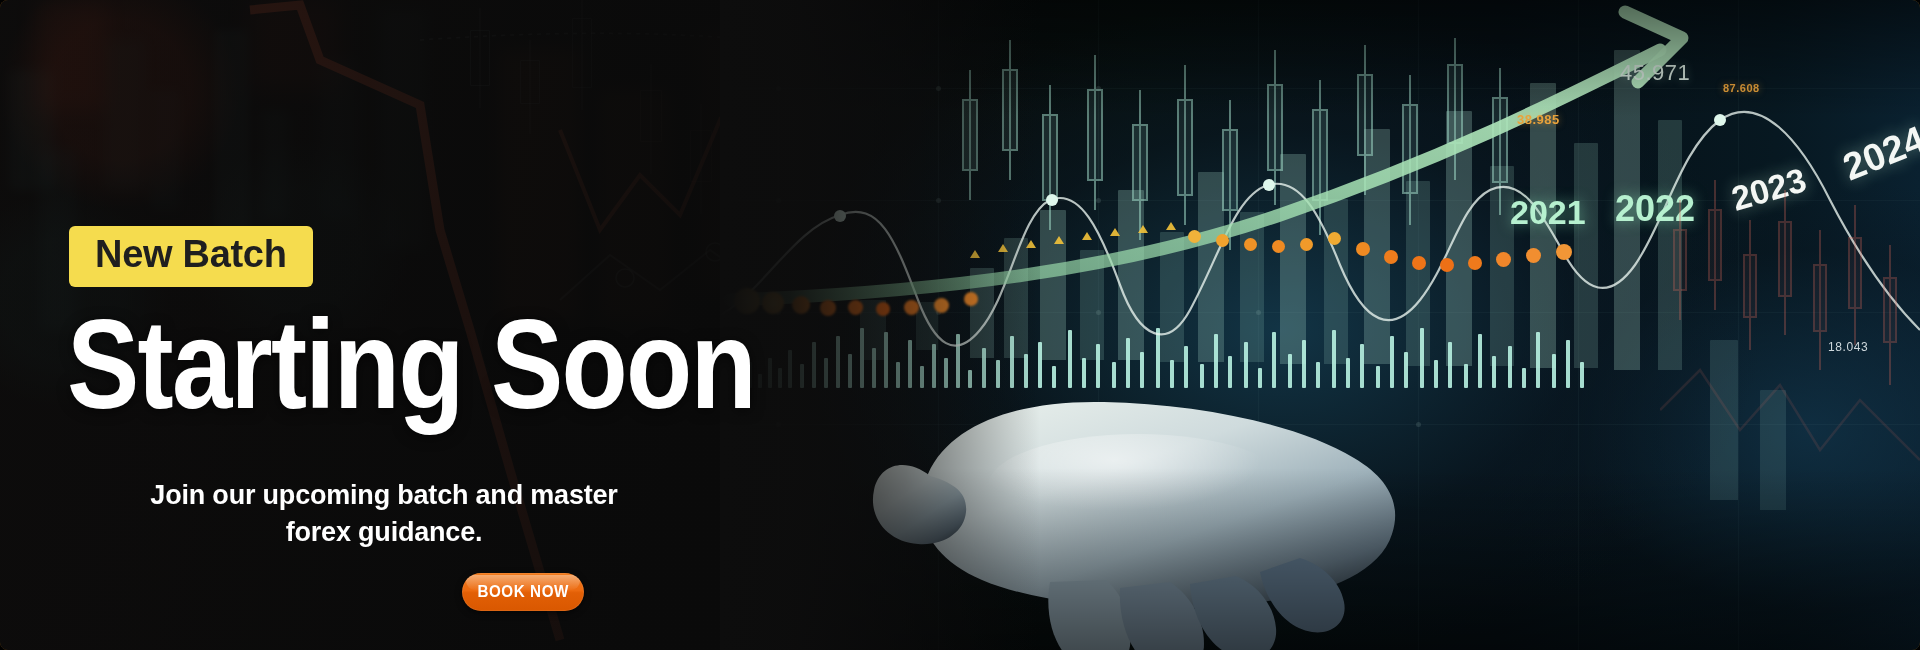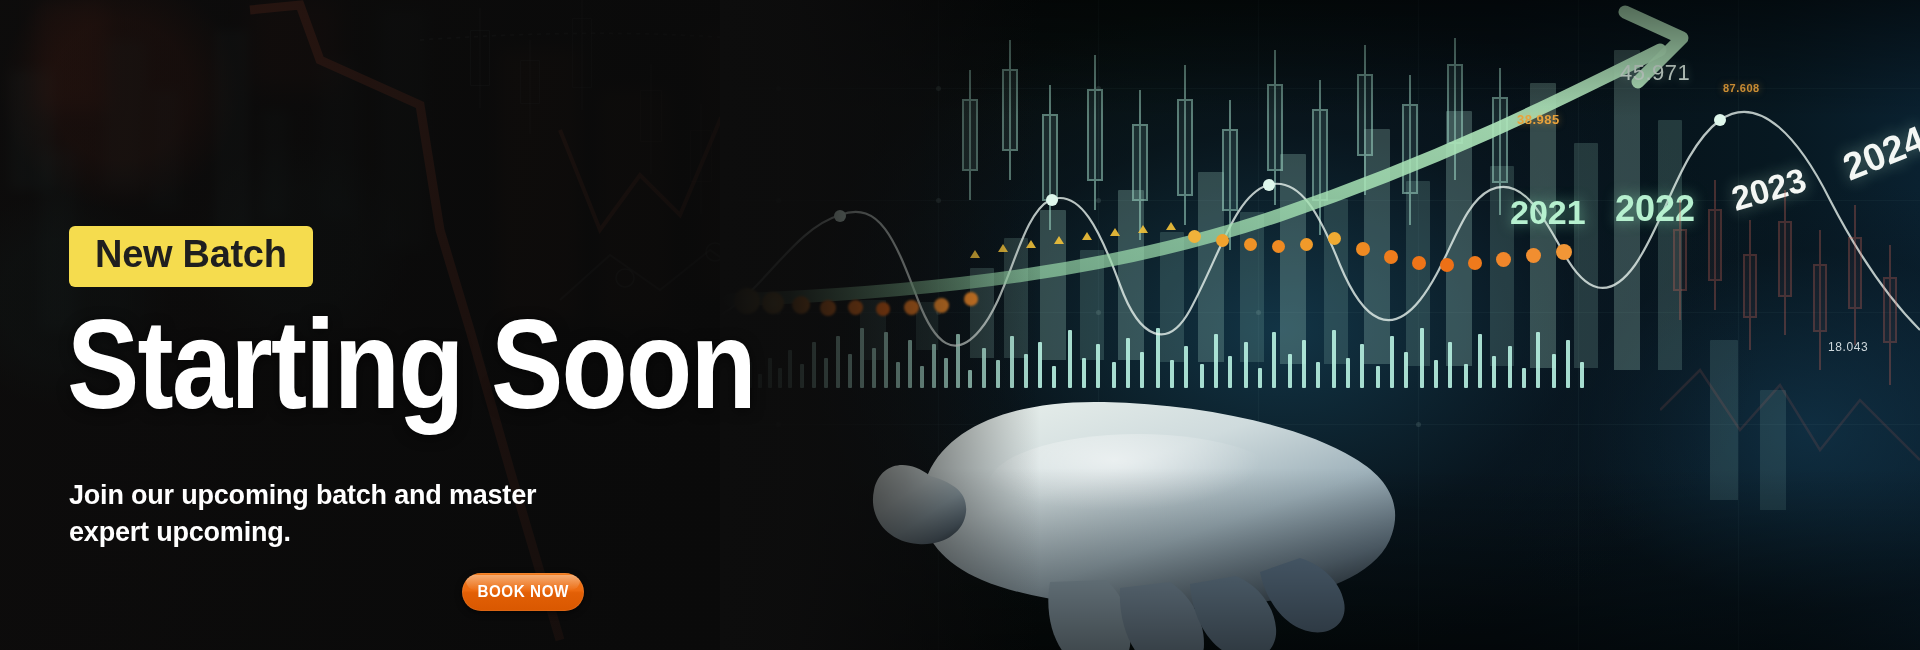--- a/index.html
+++ b/index.html
@@ -9,20 +9,21 @@
     font-family:"Liberation Sans", sans-serif;
     width:1920px; height:650px; overflow:hidden;
   }
 
   
   .banner{
     position:relative;
     width:1920px; height:650px;
     background:#a16207;
     overflow:hidden;
+    border-radius:8px;
   }
 
   
   .bg-left{
     position:absolute; left:0; top:0; width:900px; height:650px;
     overflow:hidden;
     background:
       radial-gradient(circle at 120px 90px, rgba(200,60,30,.22) 0 70px, transparent 120px),
       radial-gradient(circle at 60px 300px, rgba(60,150,150,.10) 0 60px, transparent 110px),
       radial-gradient(circle at 300px 250px, rgba(70,160,160,.08) 0 60px, transparent 110px),
@@ -139,21 +140,21 @@
   }
 
   .subcopy{
     position:absolute; left:69px; top:477px;
     width:630px;
     color:#ffffff;
     font-size:27px; font-weight:700;
     line-height:1.38;
     letter-spacing:-.2px;
   }
-  .subcopy span{ display:block; }
+  .subcopy span{ display:block;text-align:center; }
 
   .cta{
     position:absolute; left:462px; top:573px;
     width:122px; height:38px;
     border:0; cursor:pointer;
     border-radius:19px;
     background:linear-gradient(180deg,#f07a1c 0%, #ec6a10 46%, #e25f06 52%, #d95800 100%);
     box-shadow:0 2px 6px rgba(0,0,0,.55), inset 0 0 0 1px rgba(255,255,255,.08);
     color:#ffffff;
     font-family:"Liberation Sans Narrow","Liberation Sans", sans-serif;
@@ -515,21 +516,21 @@
   </div>
 
   <div class="content">
 
     <div class="badge" style="--badge-bg: #f5dc4e; background: rgb(245, 220, 78); color: rgb(31, 31, 31);">New Batch</div>
 
     <h1 class="headline" style="color: rgb(255, 255, 255);">Starting Soon</h1>
 
     <p class="subcopy" style="color: rgb(255, 255, 255);">
       <span>Join our upcoming batch and master</span>
-      <span>expert upcoming.</span>
+      <span>forex guidance.</span>
     </p>
 
     <button class="cta" type="button" style="color: rgb(255, 255, 255);">
       <span>BOOK NOW</span>
     </button>
 
   </div>
 </div>
 
 </body></html>

